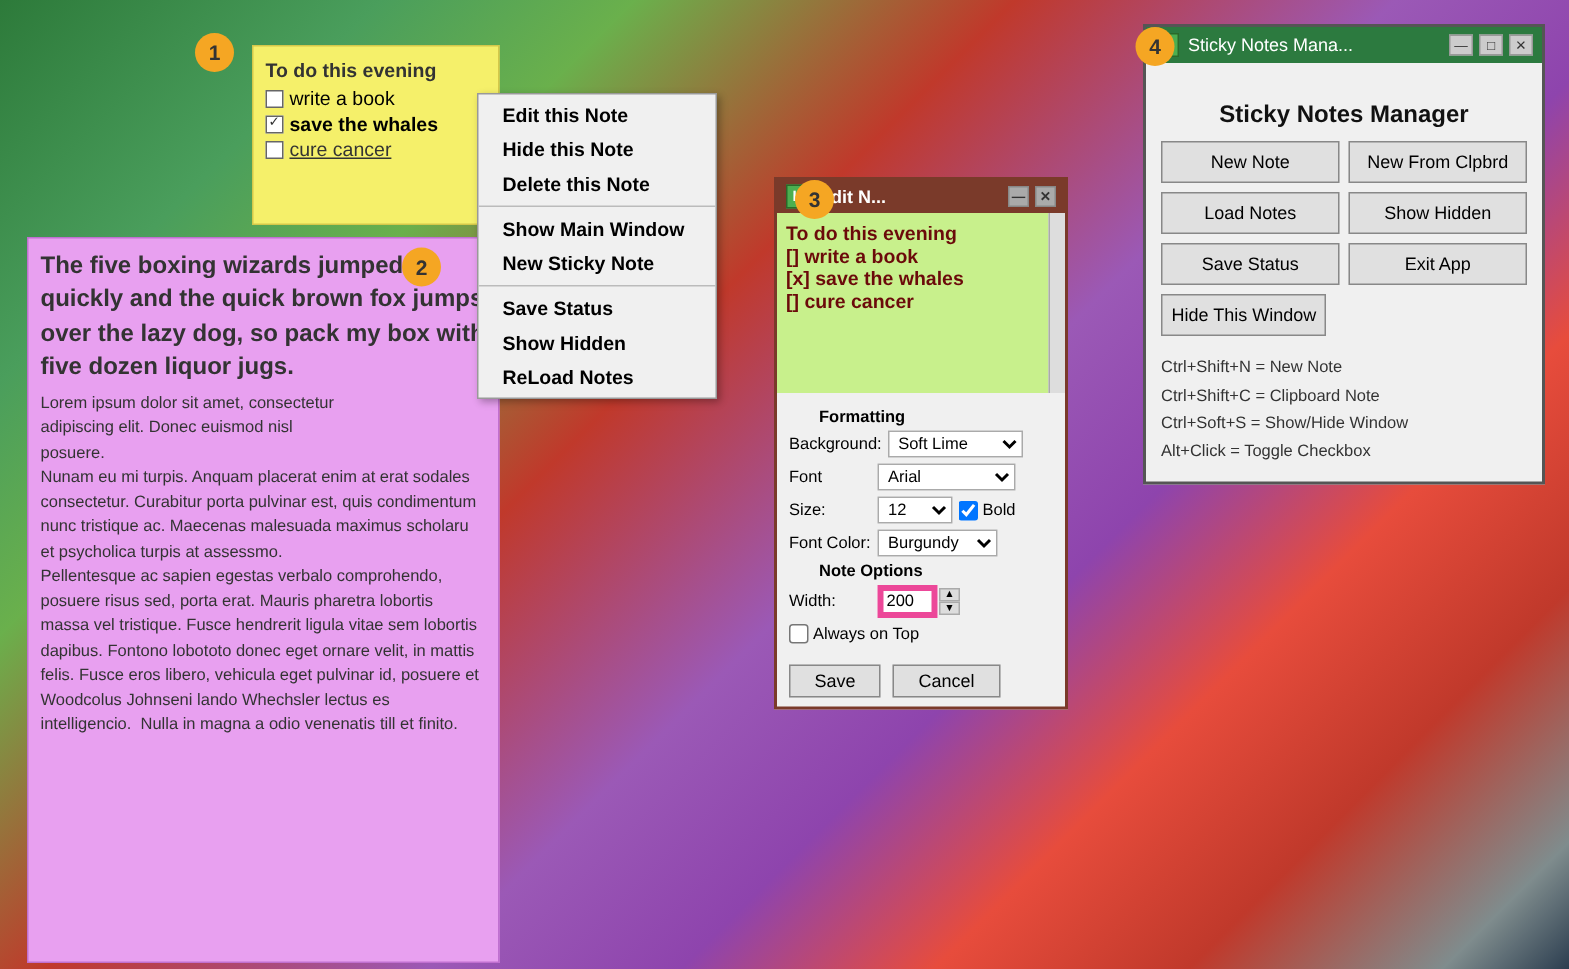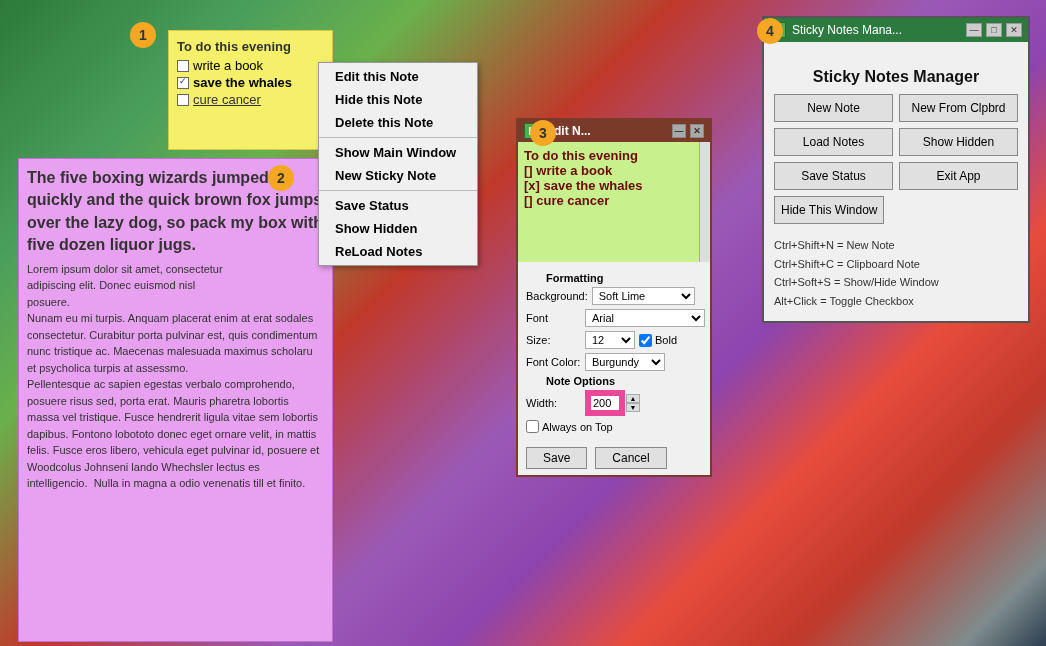--- a/index.html
+++ b/index.html
@@ -142,21 +142,21 @@
     .form-select {
       font-size: 11px;
       padding: 1px 2px;
       border: 1px solid #aaa;
       background: white;
     }
     .form-input-small {
       width: 40px;
       font-size: 11px;
       padding: 1px 2px;
-      border: 6px solid #ec4899;
+      border: 4px solid #ec4899;
     }
     .checkbox-label {
       display: flex;
       align-items: center;
       gap: 3px;
       font-size: 11px;
     }
     .section-title {
       font-weight: bold;
       font-size: 11px;
@@ -399,31 +399,31 @@
     <textarea class="edit-textarea" style="">To do this evening
 [] write a book
 [x] save the whales
 [] cure cancer</textarea>
     <div class="edit-scrollbar"></div>
   </div>
   <div class="formatting-section">
     <div class="section-title">Formatting</div>
     <div class="form-row">
       <span class="form-label">Background:</span>
-      <select class="form-select" style="width:103px;">
+      <select class="form-select" style="width:90px;">
         <option>Soft Lime</option>
         <option>Yellow</option>
         <option>White</option>
         <option>Pink</option>
         <option>Light Blue</option>
       </select>
     </div>
     <div class="form-row">
       <span class="form-label">Font</span>
-      <select class="form-select" style="width:120px;">
+      <select class="form-select" style="width:92px;">
         <option>Arial</option>
         <option>Times New Roman</option>
         <option>Courier New</option>
       </select>
     </div>
     <div class="form-row">
       <span class="form-label">Size:</span>
       <select class="form-select" style="width:50px;">
         <option>10</option>
         <option selected="">12</option>

